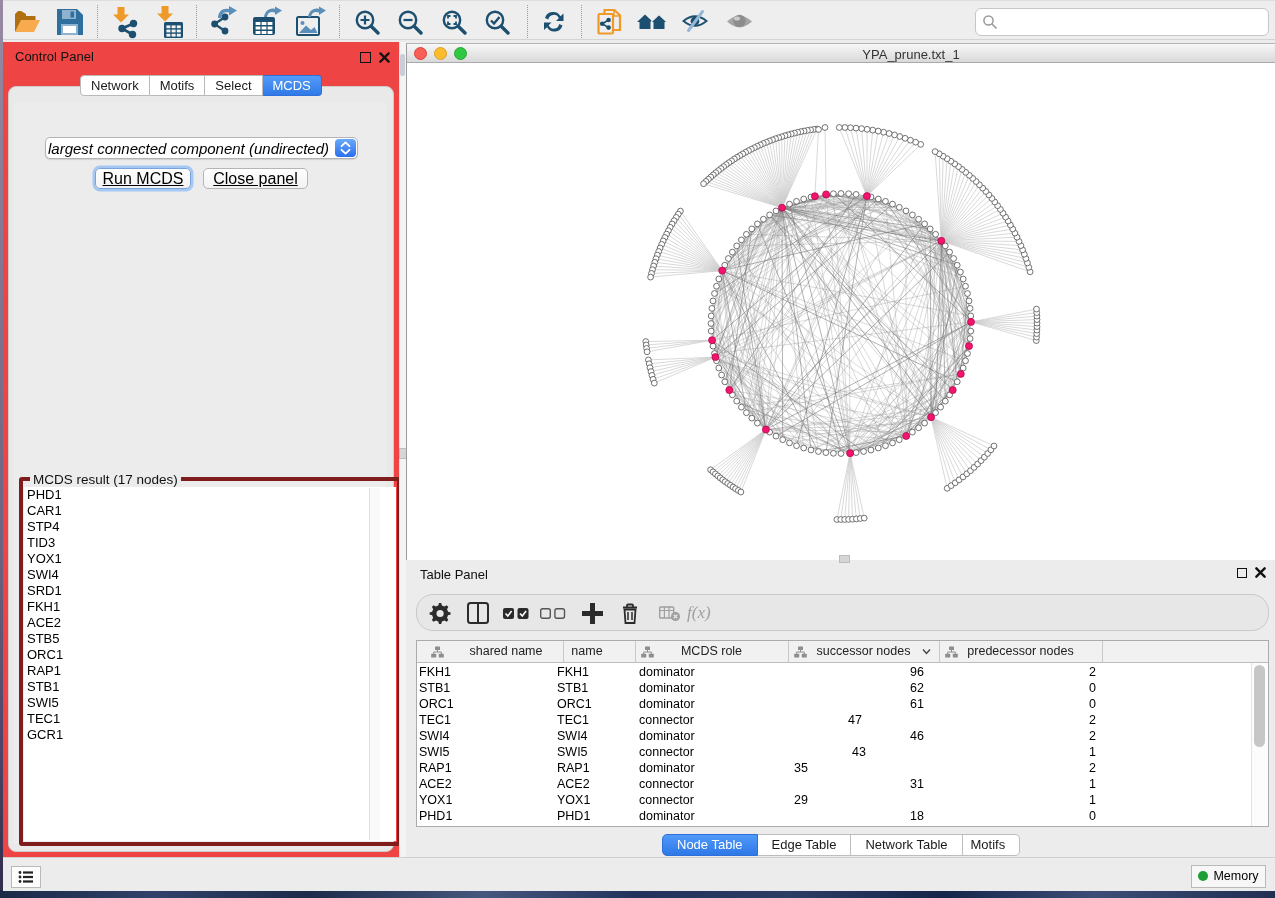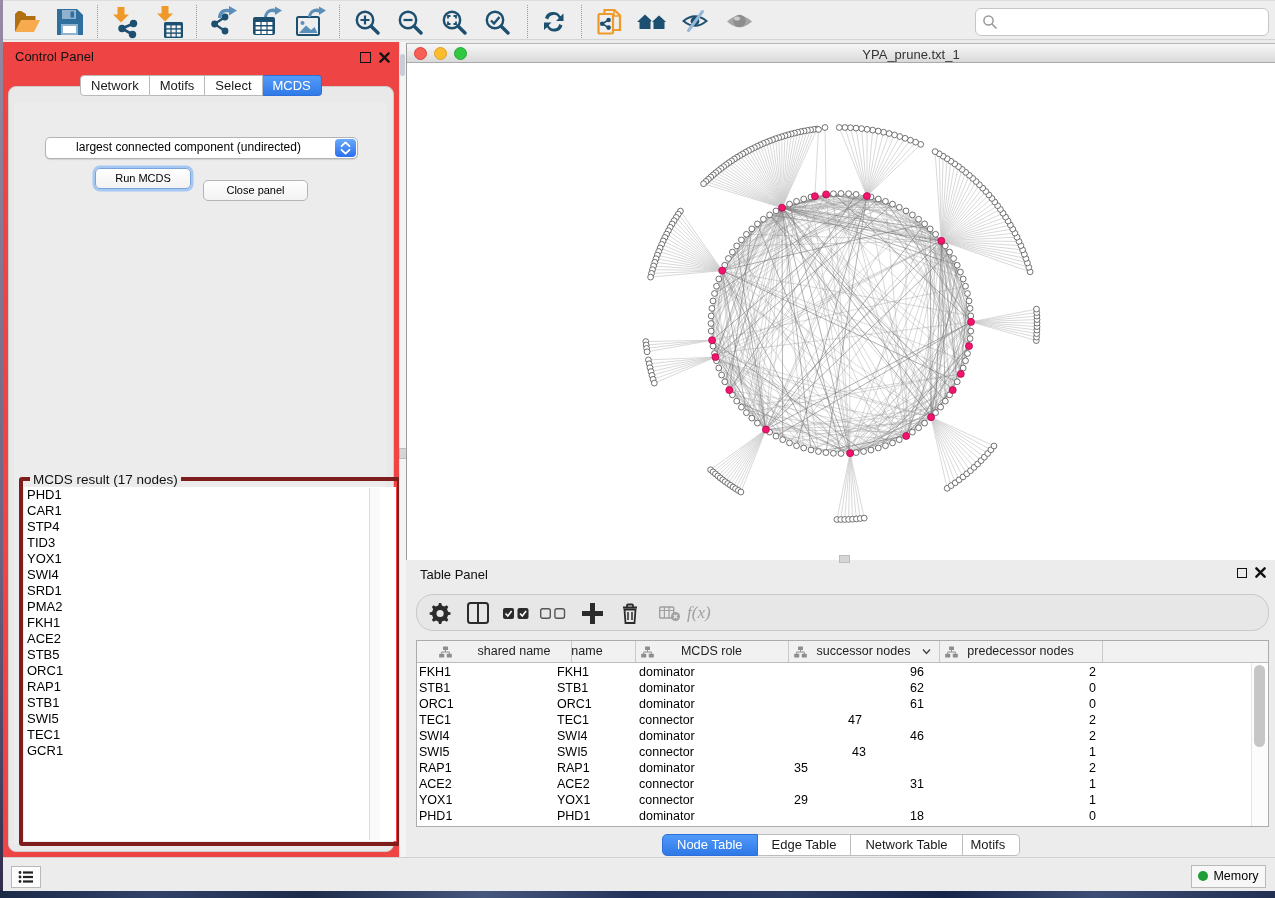--- a/index.html
+++ b/index.html
@@ -32,28 +32,28 @@
 .tab{height:19px;line-height:19px;font-size:13px;color:#1a1a1a;background:#fff;
   border:1px solid #b9b9b9;border-left:none;padding:0 10px;}
 .tab.first{border-left:1px solid #b9b9b9;border-radius:4px 0 0 4px;}
 .tab.sel{background:linear-gradient(#559bf8,#2f7ae8);color:#fff;border-color:#2f6fd8;
   border-radius:0 4px 4px 0;}
 #optlabel{position:absolute;left:0;top:71px;width:394px;text-align:center;
   font-size:14px;color:#111;letter-spacing:0.2px;}
 #dropdown{position:absolute;left:42px;top:95px;width:313px;height:22px;background:#fff;
   border:1px solid #b3b3b3;border-radius:5px;box-sizing:border-box;
   box-shadow:0 1px 1px rgba(0,0,0,0.12);}
-#dropdown span{position:absolute;left:0;right:26px;top:2px;text-align:center;font-size:12px;color:#000;}
+#dropdown span{position:absolute;left:0;right:26px;top:2px;text-align:center;font-size:15px;color:#000;font-style:italic;}
 #ddbtn{position:absolute;right:1px;top:1px;width:21px;height:18px;border-radius:4px;
   background:linear-gradient(#6aa9f9,#2a70ee);}
 .btn{position:absolute;height:21px;background:linear-gradient(#ffffff,#f2f2f2);
   border:1px solid #b5b5b5;border-radius:5px;box-sizing:border-box;
-  font-size:11px;color:#000;text-align:center;line-height:19.5px;}
+  font-size:16px;color:#000;text-align:center;line-height:19.5px;text-decoration:underline;}
 #runbtn{left:92px;top:126px;width:96px;box-shadow:0 0 0 2.5px #a5c7f3;border-color:#7aa4d8;}
-#closebtn{left:200px;top:126px;width:105px;margin-top:12px;}
+#closebtn{left:200px;top:126px;width:105px;}
 #groupbox{position:absolute;left:16px;top:435px;width:374px;height:361px;
   border:4px solid #7f1d1d;border-radius:3px;}
 #grouplabel{position:absolute;left:7px;top:-9px;background:#ececec;padding:0 3px;
   font-size:13.5px;color:#111;}
 #mlist{position:absolute;left:1px;top:6px;width:372px;height:354px;background:#fff;}
 #mlist .li{height:16px;line-height:16px;font-size:13px;color:#000;padding-left:3px;}
 #mscroll{position:absolute;right:16px;top:1px;width:10px;height:352px;background:#fafafa;
   border-left:1px solid #e0e0e0;}
 
 #netwin{position:absolute;left:403px;top:43px;width:870px;height:516px;
@@ -251,21 +251,20 @@
     <div id="groupbox">
       <div id="grouplabel">MCDS result (17 nodes)</div>
       <div id="mlist">
           <div class="li">PHD1</div>
           <div class="li">CAR1</div>
           <div class="li">STP4</div>
           <div class="li">TID3</div>
           <div class="li">YOX1</div>
           <div class="li">SWI4</div>
           <div class="li">SRD1</div>
-          <div class="li">PMA2</div>
           <div class="li">FKH1</div>
           <div class="li">ACE2</div>
           <div class="li">STB5</div>
           <div class="li">ORC1</div>
           <div class="li">RAP1</div>
           <div class="li">STB1</div>
           <div class="li">SWI5</div>
           <div class="li">TEC1</div>
           <div class="li">GCR1</div>
           <div id="mscroll"></div>
@@ -612,21 +611,21 @@
           <path d="M0.7 6.5 h14 M5.4 3 v11 M10 3 v11" stroke="#9f9f9f" stroke-width="1.2"></path>
           <circle cx="16.5" cy="12.5" r="4.5" fill="#9f9f9f"></circle>
           <path d="M14.7 10.7 L18.3 14.3 M18.3 10.7 L14.7 14.3" stroke="#e7e7e7" stroke-width="1.3"></path>
         </svg>
         <svg style="position:absolute;left:270px;top:7px" width="34" height="22" viewBox="0 0 34 22">
           <text x="0" y="16" font-family="Liberation Serif,serif" font-style="italic" font-size="17" fill="#9f9f9f">f(x)</text>
         </svg>
       </div>
     <div id="ttable">
       <div id="thead">
-          <div class="hcell" style="left:16px;width:138px">
+          <div class="hcell" style="left:8px;width:138px">
             <svg style="position:absolute;left:6px;top:5px" width="13" height="12" viewBox="0 0 13 12">
               <g fill="#8d8d8d">
                 <rect x="4" y="0.5" width="5" height="3.6" rx="0.5"></rect>
                 <rect x="0.2" y="7.8" width="5" height="3.6" rx="0.5"></rect>
                 <rect x="7.8" y="7.8" width="5" height="3.6" rx="0.5"></rect>
                 <path d="M6.5 4.1 V6 M2.7 7.8 V6 H10.3 V7.8" stroke="#8d8d8d" stroke-width="1" fill="none"></path>
               </g>
             </svg>
             <div class="lbl" style="left:24px;width:auto;right:0;">shared name</div>
           </div>

